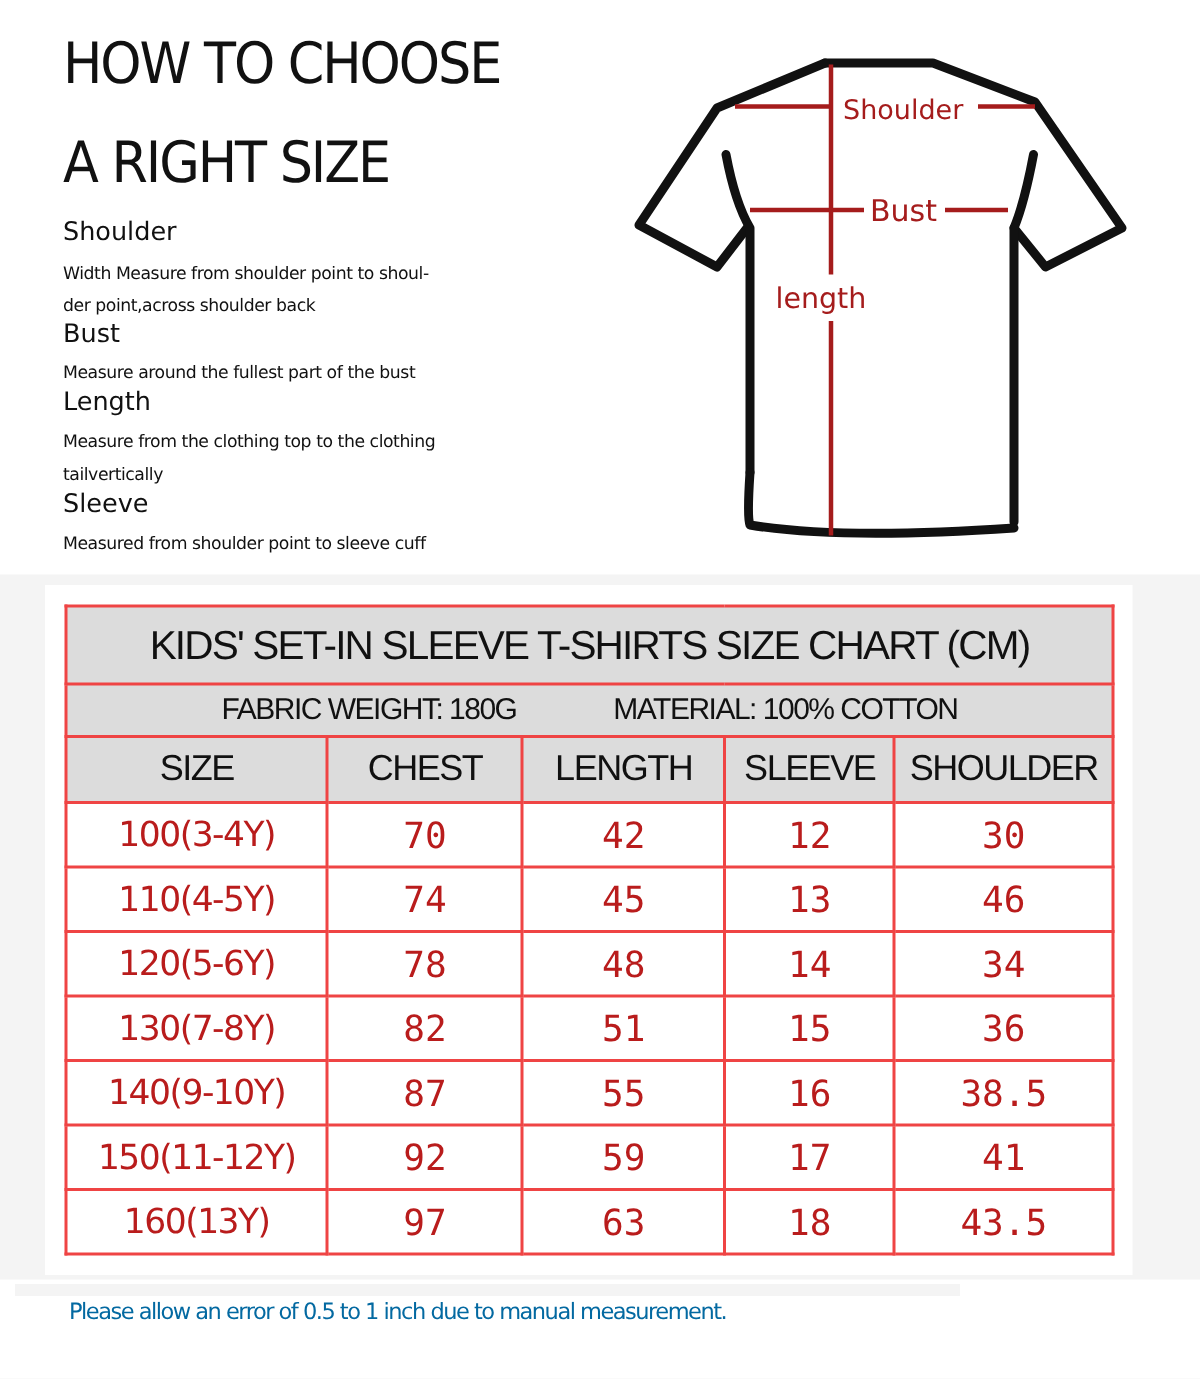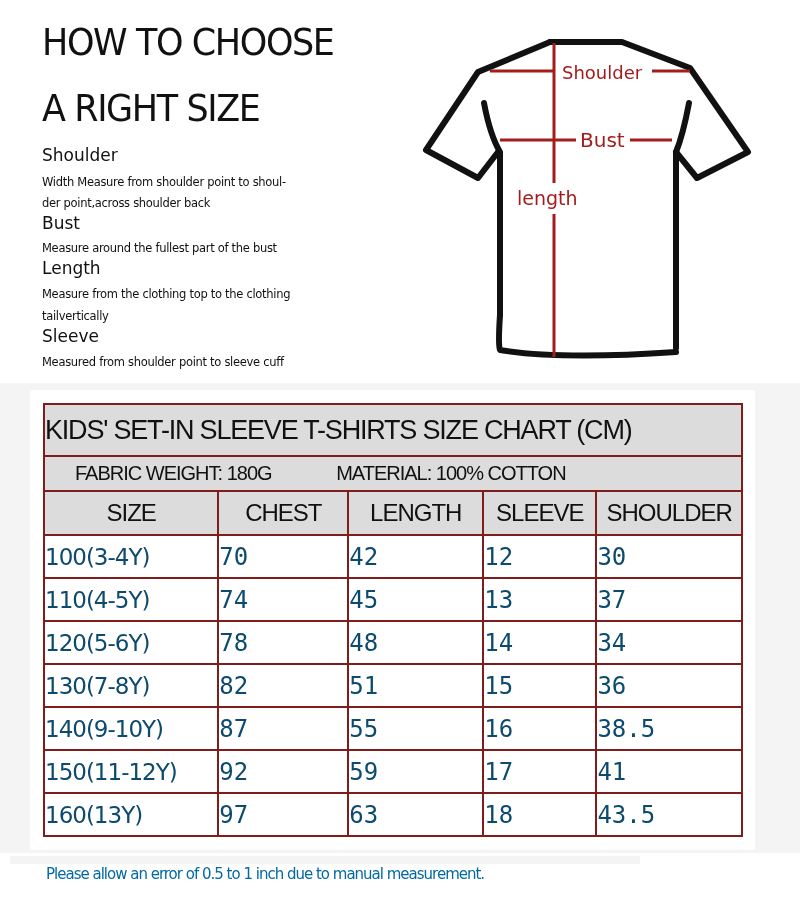--- a/index.html
+++ b/index.html
@@ -22,33 +22,33 @@
     position: absolute; left: 42px; font-family: "DejaVu Sans", sans-serif;
     font-size: 11.5px; color: #111; white-space: nowrap; letter-spacing: -0.3px;
   }
   .tshirt { position: absolute; left: 420px; top: 30px; width: 340px; height: 340px; }
   .grey-band { position: absolute; left: 0; top: 383px; width: 800px; height: 470px; background: #f4f4f4; }
   .white-band { position: absolute; left: 30px; top: 390px; width: 725px; height: 460px; background: #fff; }
   table.size-chart {
     position: absolute; left: 43px; top: 403px; width: 700px; border-collapse: collapse;
     border: 2px solid #333;
   }
-  table.size-chart td, table.size-chart th { border: 2px solid #7f1d1d; padding: 0; }
+  table.size-chart td, table.size-chart th { border: 2px solid #ef4444; padding: 0; text-align: center; }
   .title-row td {
     background: #dcdcdc; height: 50px; font-family: "Liberation Sans", sans-serif;
     font-size: 27px; letter-spacing: -1.2px; color: #111;
   }
   .fabric-row td {
     background: #dcdcdc; height: 33px; font-size: 20px; letter-spacing: -1px; color: #111; margin-top: 36px;
   }
   .fabric-row span { display: inline-block; margin: 0 30px; }
   .head-row th {
     background: #dcdcdc; height: 42px; font-weight: normal; font-size: 24px; letter-spacing: -1px; color: #111;
   }
-  .data-row td { background: #fff; height: 41px; font-family: "DejaVu Sans Mono", monospace; font-size: 24px; color: #0c4a6e; }
+  .data-row td { background: #fff; height: 41px; font-family: "DejaVu Sans Mono", monospace; font-size: 24px; color: #b91c1c; }
   .data-row td.size-cell { font-family: "DejaVu Sans", sans-serif; font-size: 23px; letter-spacing: -1px; }
   .c1 { width: 178px; } .c2 { width: 132px; } .c3 { width: 136px; } .c4 { width: 113px; } .c5 { width: 145px; }
   .note-band { position: absolute; left: 10px; top: 856px; width: 630px; height: 8px; background: #f4f4f4; }
   .note {
     position: absolute; left: 46px; top: 865px; font-family: "DejaVu Sans", sans-serif; font-size: 15px;
     letter-spacing: -1px; color: #0369a1; white-space: nowrap;
   }
 </style>
 </head>
 <body>
@@ -117,21 +117,21 @@
     <td>70</td>
     <td>42</td>
     <td>12</td>
     <td>30</td>
   </tr>
   <tr class="data-row">
     <td class="size-cell">110(4-5Y)</td>
     <td>74</td>
     <td>45</td>
     <td>13</td>
-    <td>37</td>
+    <td>46</td>
   </tr>
   <tr class="data-row">
     <td class="size-cell">120(5-6Y)</td>
     <td>78</td>
     <td>48</td>
     <td>14</td>
     <td>34</td>
   </tr>
   <tr class="data-row">
     <td class="size-cell">130(7-8Y)</td>

